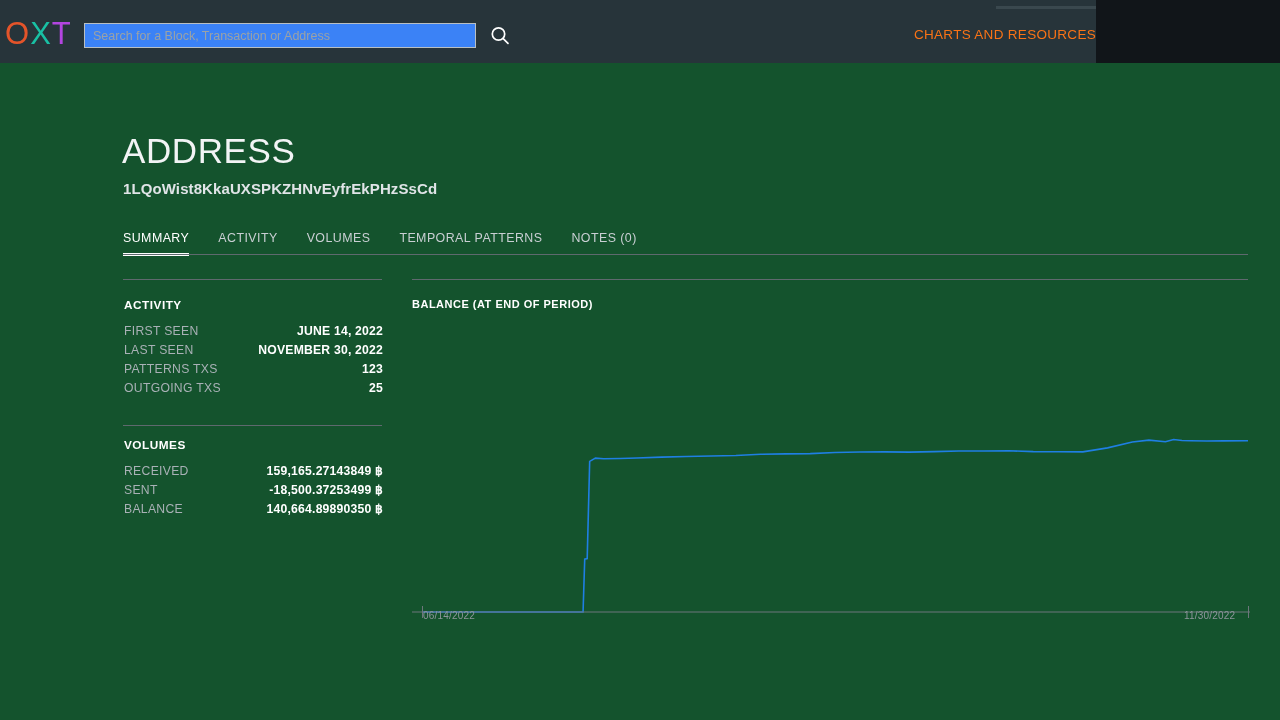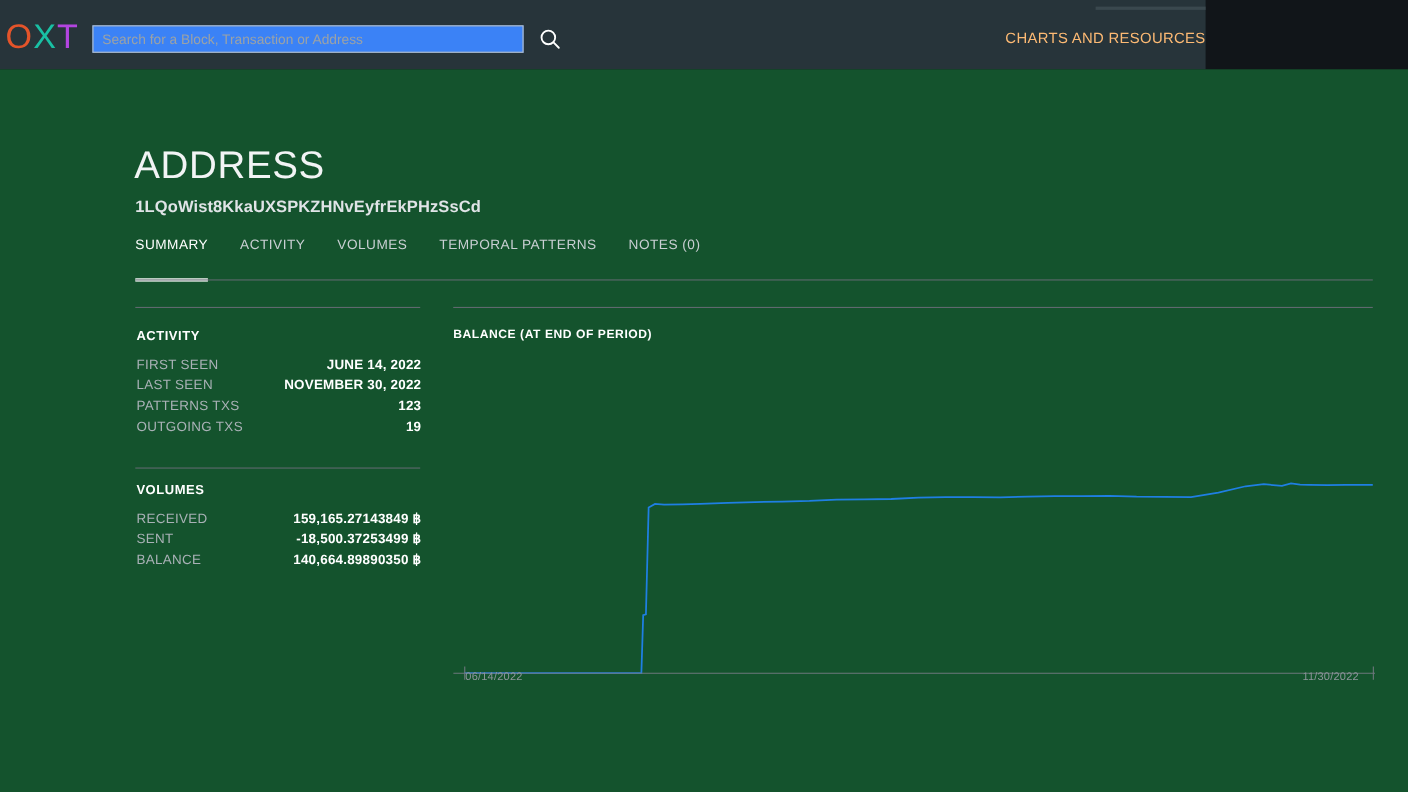--- a/index.html
+++ b/index.html
@@ -50,21 +50,21 @@
   }
   .search-input::placeholder { color: #9ba2a6; }
   .search-btn {
     position: absolute; left: 488px; top: 24px;
     width: 24px; height: 24px;
     background: none; border: none; cursor: pointer;
     padding: 0;
   }
   .nav-right {
     position: absolute; right: 0px; top: 27px;
-    color: #fdba74; font-size: 13.5px;
+    color: #f97316; font-size: 13.5px;
     letter-spacing: 0.3px;
     white-space: nowrap;
     cursor: pointer;
   }
 
   
   .page {
     position: absolute; left: 0; top: 63px;
     width: 1280px; height: 657px;
     background: #14532d;
@@ -85,21 +85,21 @@
   
   .tabs {
     position: absolute; left: 123px; top: 165px;
     display: flex; align-items: flex-end;
     height: 28px;
   }
   .tab {
     color: #c9cfd3; font-size: 12.4px;
     letter-spacing: 0.45px;
     margin-right: 29px;
-    padding-bottom: 27px;
+    padding-bottom: 11px;
     cursor: pointer;
     white-space: nowrap;
     position: relative;
   }
   .tab.active { color: #ffffff; font-weight: 400; }
   .tab.active::after {
     content: ""; position: absolute;
     left: 0; bottom: 0; width: 100%; height: 3px;
     background: #ffffff;
   }
@@ -218,21 +218,21 @@
     <div class="kv-row">
       <span class="kv-key">LAST SEEN</span>
       <span class="kv-val">NOVEMBER 30, 2022</span>
     </div>
     <div class="kv-row">
       <span class="kv-key">PATTERNS TXS</span>
       <span class="kv-val">123</span>
     </div>
     <div class="kv-row">
       <span class="kv-key">OUTGOING TXS</span>
-      <span class="kv-val">19</span>
+      <span class="kv-val">25</span>
     </div>
   </div>
 
   <div class="rule-left" style="top:362px;"></div>
   <div class="sec-head" style="top:375px;">VOLUMES</div>
   <div class="kv" style="top:401px;">
     <div class="kv-row">
       <span class="kv-key">RECEIVED</span>
       <span class="kv-val">159,165.27143849 ฿</span>
     </div>

